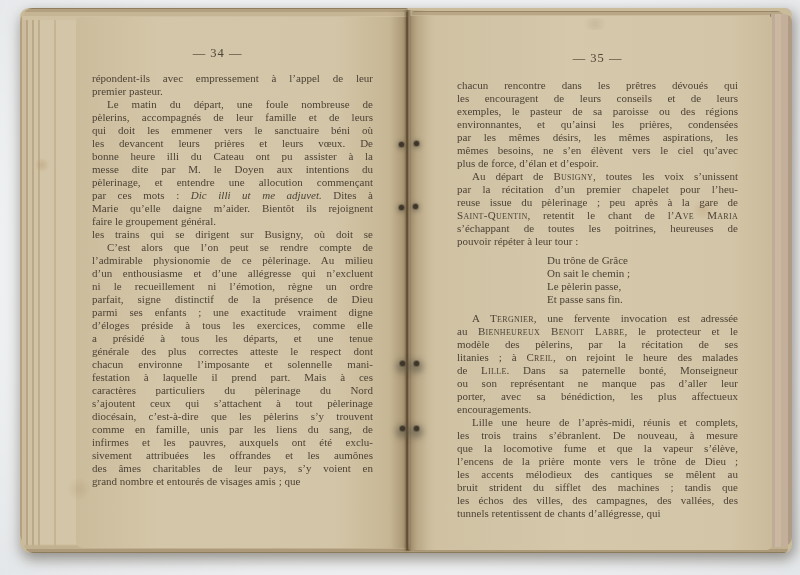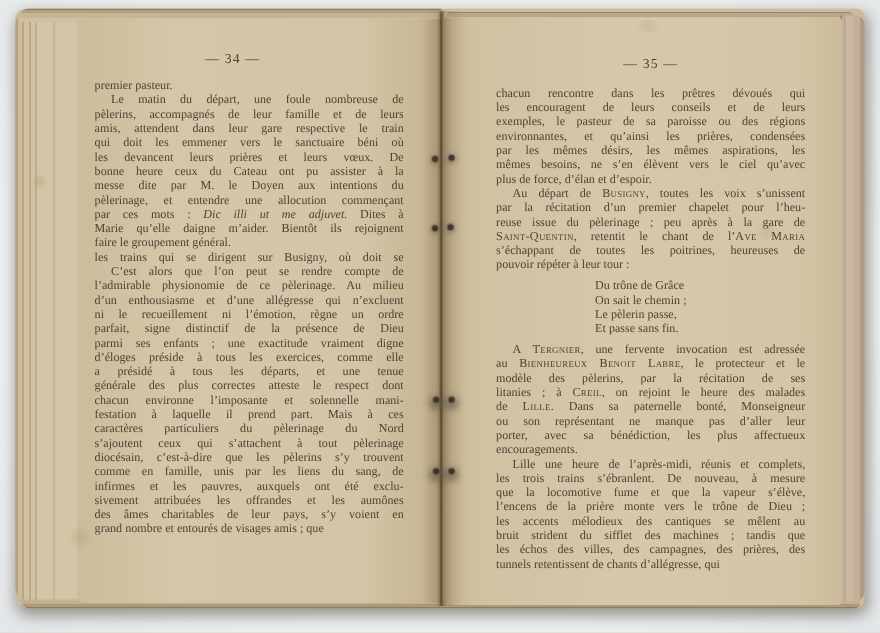--- a/index.html
+++ b/index.html
@@ -4,21 +4,21 @@
 <style>
   html,body{margin:0;padding:0;}
   body{
     width:800px;height:575px;overflow:hidden;
     background:var(--bg,#eef0f1);
     font-family:"Liberation Serif","DejaVu Serif",serif;
   }
   .scene{position:relative;width:800px;height:575px;
     background:radial-gradient(ellipse at 50% 45%, #f3f5f6 0%, var(--bg,#eef0f1) 70%, #e4e7e9 100%);}
   
-  .book{position:absolute;left:14px;top:8px;width:772px;height:545px;
+  .book{position:absolute;left:20px;top:8px;width:772px;height:545px;
     background:#cabb9b;border-radius:9px 7px 8px 12px;
     box-shadow:0 7px 14px rgba(105,100,90,.5), 5px 3px 12px rgba(105,100,90,.3);}
   
   .edges-left{position:absolute;left:0;top:4px;width:64px;height:537px;
     border-radius:10px 0 0 16px;
     background:linear-gradient(90deg,
       #b2a081 0 2px,#ccbc9d 2px 6px,#b7a585 6px 8px,#d0c1a2 8px 12px,
       #b9a889 12px 14px,#d1c3a4 14px 18px,#bfae8e 18px 20px,#d3c5a7 20px 34px,
       #c6b595 34px 36px,#d3c5a7 36px 100%);}
   
@@ -99,27 +99,27 @@
 
     <div class="stain" style="left:672px;top:192px;width:22px;height:20px;background:radial-gradient(circle,rgba(160,115,60,.18),rgba(160,115,60,0) 70%);"></div>
     <div class="stain" style="left:14px;top:150px;width:16px;height:14px;background:radial-gradient(circle,rgba(150,110,60,.22),rgba(150,110,60,0) 70%);"></div>
     <div class="stain" style="left:46px;top:470px;width:26px;height:22px;background:radial-gradient(circle,rgba(140,105,60,.14),rgba(140,105,60,0) 70%);"></div>
     <div class="stain" style="left:560px;top:10px;width:30px;height:12px;background:radial-gradient(circle,rgba(120,90,55,.12),rgba(120,90,55,0) 70%);"></div>
 
     <div class="page-number pn-left">— 34 —</div>
     <div class="page-number pn-right">— 35 —</div>
 
     <div class="page-text pt-left">
+        <div class="line"><span>répondent-ils avec empressement à l’appel de leur</span></div>
         <div class="line end"><span>premier pasteur.</span></div>
         <div class="line indent"><span>Le matin du départ, une foule nombreuse de</span></div>
         <div class="line"><span>pèlerins, accompagnés de leur famille et de leurs</span></div>
-        <div class="line"><span>amis, attendent dans leur gare respective le train</span></div>
         <div class="line"><span>qui doit les emmener vers le sanctuaire béni où</span></div>
         <div class="line"><span>les devancent leurs prières et leurs vœux. De</span></div>
-        <div class="line"><span>bonne heure ceux du Cateau ont pu assister à la</span></div>
+        <div class="line"><span>bonne heure illi du Cateau ont pu assister à la</span></div>
         <div class="line"><span>messe dite par M. le Doyen aux intentions du</span></div>
         <div class="line"><span>pèlerinage, et entendre une allocution commençant</span></div>
         <div class="line"><span>par ces mots : </span><span class="it">Dic illi ut me adjuvet.</span><span> Dites à</span></div>
         <div class="line"><span>Marie qu’elle daigne m’aider. Bientôt ils rejoignent</span></div>
         <div class="line end"><span>faire le groupement général.</span></div>
         <div class="line"><span>les trains qui se dirigent sur Busigny, où doit se</span></div>
         <div class="line indent"><span>C’est alors que l’on peut se rendre compte de</span></div>
         <div class="line"><span>l’admirable physionomie de ce pèlerinage. Au milieu</span></div>
         <div class="line"><span>d’un enthousiasme et d’une allégresse qui n’excluent</span></div>
         <div class="line"><span>ni le recueillement ni l’émotion, règne un ordre</span></div>
@@ -166,17 +166,17 @@
         <div class="line"><span>de </span><span class="sc">Lille</span><span>. Dans sa paternelle bonté, Monseigneur</span></div>
         <div class="line"><span>ou son représentant ne manque pas d’aller leur</span></div>
         <div class="line"><span>porter, avec sa bénédiction, les plus affectueux</span></div>
         <div class="line end"><span>encouragements.</span></div>
         <div class="line indent"><span>Lille une heure de l’après-midi, réunis et complets,</span></div>
         <div class="line"><span>les trois trains s’ébranlent. De nouveau, à mesure</span></div>
         <div class="line"><span>que la locomotive fume et que la vapeur s’élève,</span></div>
         <div class="line"><span>l’encens de la prière monte vers le trône de Dieu ;</span></div>
         <div class="line"><span>les accents mélodieux des cantiques se mêlent au</span></div>
         <div class="line"><span>bruit strident du sifflet des machines ; tandis que</span></div>
-        <div class="line"><span>les échos des villes, des campagnes, des prières, des</span></div>
+        <div class="line"><span>les échos des villes, des campagnes, des vallées, des</span></div>
         <div class="line end"><span>tunnels retentissent de chants d’allégresse, qui</span></div>
       </div>
   </div>
 </div>
 
 </body></html>

